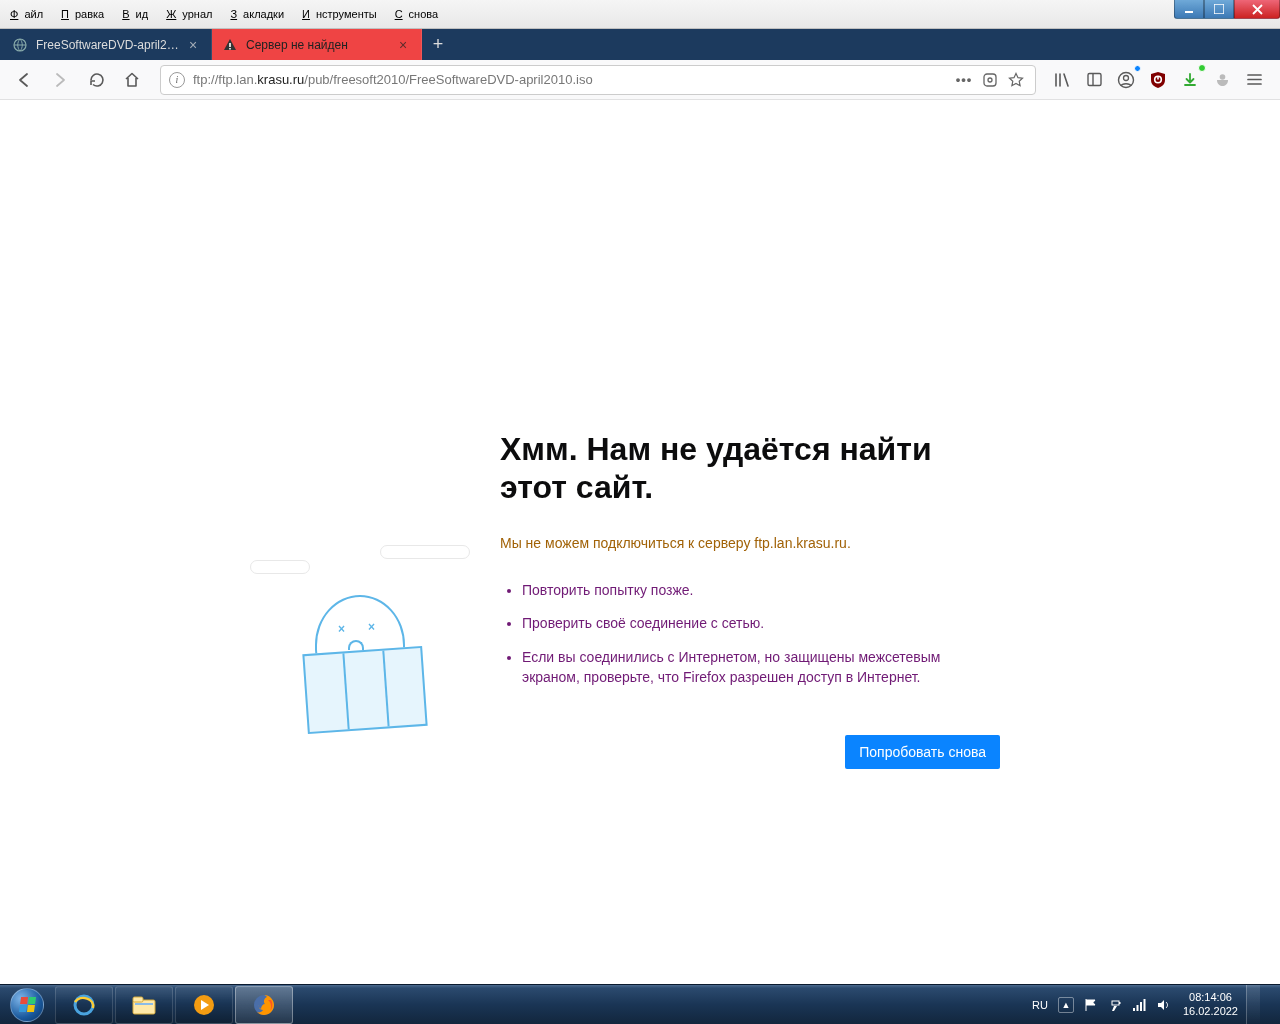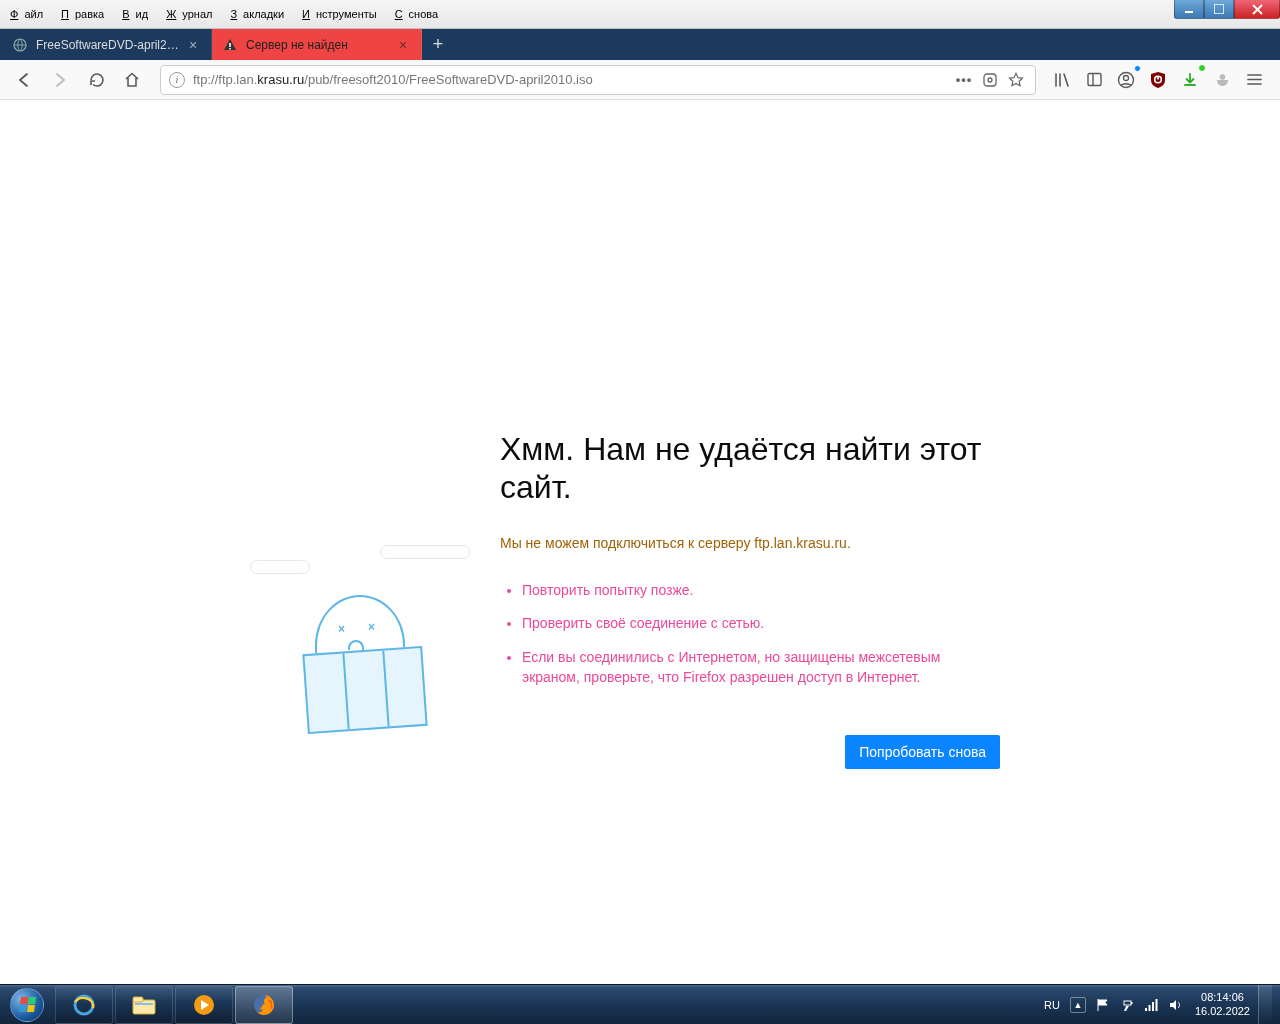--- a/index.html
+++ b/index.html
@@ -38,24 +38,24 @@
 .urlbar .url-text .dark{color:#222}
 .urlbar .action{width:22px;height:22px;display:flex;align-items:center;justify-content:center;color:#666;margin-left:4px}
 .toolbar-right{display:flex;align-items:center;gap:4px;padding-right:4px}
 .ext-btn{width:28px;height:28px;display:flex;align-items:center;justify-content:center;border-radius:4px}
 
 
 .content{flex:1;background:#fff;position:relative;overflow:hidden}
 .error-container{position:absolute;left:220px;top:330px;width:780px;display:flex;align-items:flex-start}
 .error-illustration{width:260px;height:230px;position:relative;flex-shrink:0;margin-top:110px}
 .error-text{flex:1;padding-left:20px}
-.error-title{font-size:32px;font-weight:400;color:#0c0c0d;line-height:1.2;margin-bottom:28px}
+.error-title{font-size:32px;font-weight:700;color:#0c0c0d;line-height:1.2;margin-bottom:28px}
 .error-sub{font-size:14px;color:#a16207;margin-bottom:30px}
 .error-bold{font-size:14px;font-weight:700;color:#111;margin-bottom:16px}
-.error-list{list-style:disc;padding-left:22px;font-size:14px;color:#ec4899}
+.error-list{list-style:disc;padding-left:22px;font-size:14px;color:#701a75}
 .error-list li{margin-bottom:14px;line-height:1.4}
 .retry-btn{float:right;background:#0a84ff;color:#fff;border:none;padding:9px 14px;font-size:14px;border-radius:2px;margin-top:34px;cursor:pointer}
 
 
 .ghost-body{position:absolute;left:95px;top:55px;width:90px;height:100px;border:2.5px solid #5db6e8;border-radius:50% 50% 45% 45%;background:#fff}
 .ghost-eye{position:absolute;width:8px;height:8px;color:#5db6e8;font-size:12px;font-weight:bold}
 .ghost-eye.l{left:118px;top:82px}
 .ghost-eye.r{left:148px;top:80px}
 .ghost-mouth{position:absolute;left:128px;top:100px;width:16px;height:10px;border:2px solid #5db6e8;border-top:none;border-radius:0 0 10px 10px;transform:rotate(180deg)}
 .ghost-map{position:absolute;left:85px;top:110px;width:120px;height:80px;border:2.5px solid #5db6e8;background:#e6f5fd;transform:rotate(-4deg)}
@@ -70,21 +70,21 @@
 .taskbar{height:40px;background:linear-gradient(#4b6a8e 0%,#2b4a6e 8%,#1a3555 50%,#12263d 100%);display:flex;align-items:center;position:relative;border-top:1px solid #0a1a2e}
 .start-orb{width:54px;height:40px;display:flex;align-items:center;justify-content:center}
 .start-circle{width:34px;height:34px;border-radius:50%;background:radial-gradient(circle at 30% 30%,#7db4e8,#1a5a9e 60%,#083060);border:1px solid rgba(255,255,255,.3);display:flex;align-items:center;justify-content:center;position:relative;overflow:hidden}
 .win-flag{display:grid;grid-template-columns:7px 7px;grid-template-rows:7px 7px;gap:1px;transform:skewX(-8deg)}
 .win-flag div:nth-child(1){background:#e74c3c}
 .win-flag div:nth-child(2){background:#2ecc71}
 .win-flag div:nth-child(3){background:#3498db}
 .win-flag div:nth-child(4){background:#f1c40f}
 .task-item{width:58px;height:38px;margin:0 1px;border:1px solid rgba(255,255,255,.15);border-radius:3px;display:flex;align-items:center;justify-content:center;background:linear-gradient(rgba(255,255,255,.08),rgba(255,255,255,0) 40%,rgba(0,0,0,.15))}
 .task-item.active{background:linear-gradient(rgba(255,255,255,.25),rgba(255,255,255,.08));border-color:rgba(255,255,255,.35)}
-.tray{position:absolute;right:4px;top:0;height:40px;display:flex;align-items:center;color:#fff;font-size:11px;padding-right:4px}
+.tray{position:absolute;right:16px;top:0;height:40px;display:flex;align-items:center;color:#fff;font-size:11px;padding-right:4px}
 .tray-item{padding:0 5px;display:flex;align-items:center;height:100%}
 .tray-clock{display:flex;flex-direction:column;align-items:center;justify-content:center;line-height:1.25;padding:0 8px}
 .show-desktop{width:14px;height:40px;border-left:1px solid rgba(255,255,255,.25);background:linear-gradient(rgba(255,255,255,.12),rgba(255,255,255,0))}
 .tray-chevron{width:16px;height:16px;border:1px solid rgba(255,255,255,.4);border-radius:2px;display:flex;align-items:center;justify-content:center;font-size:9px}
 
 
 svg{display:block}
 </style>
 </head>
 <body>

